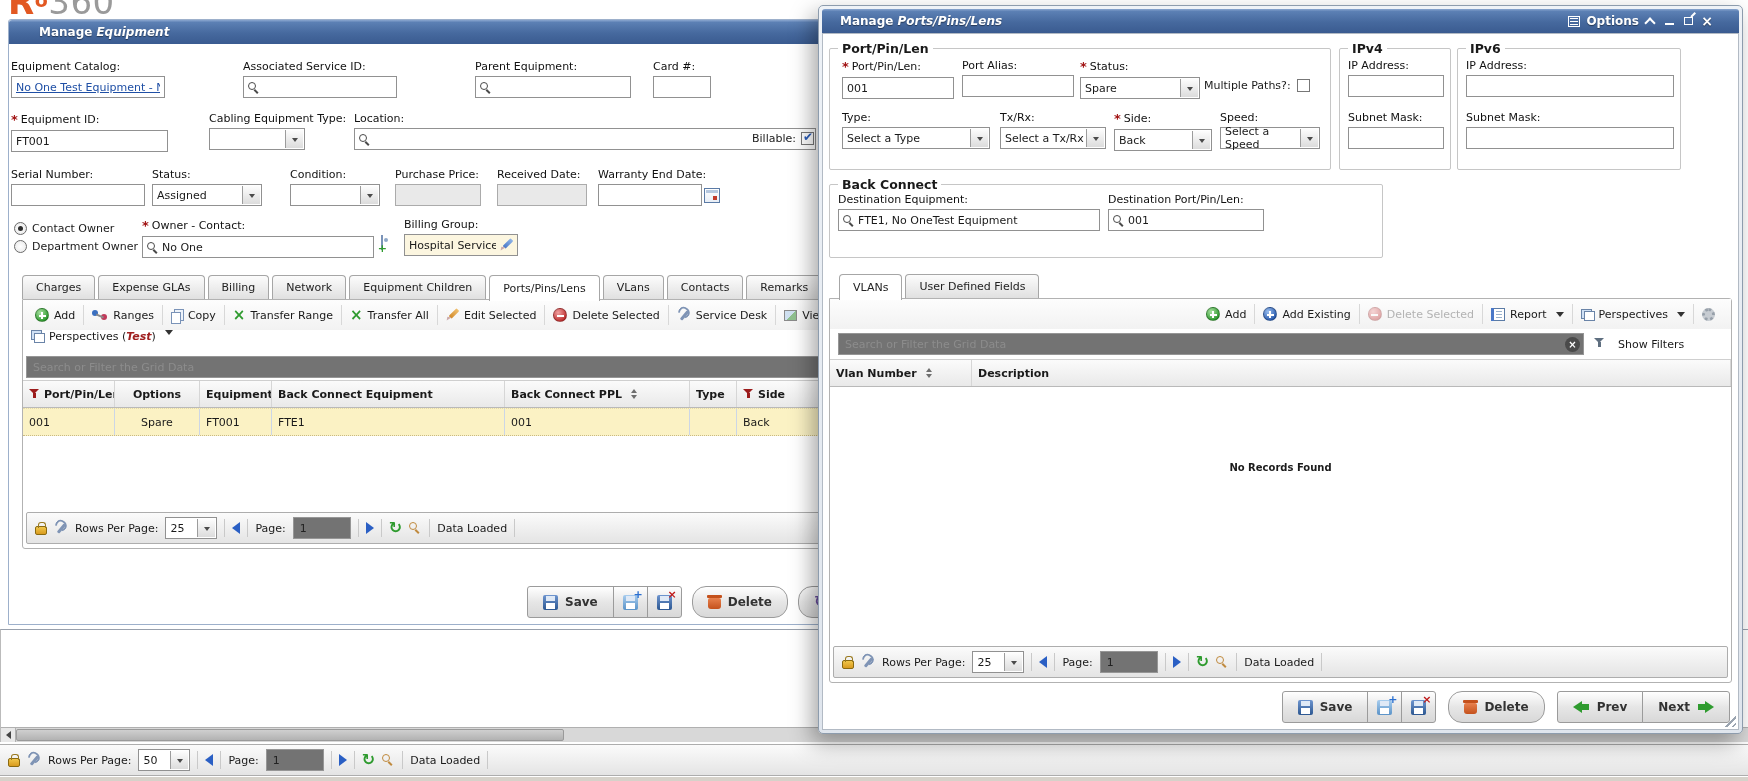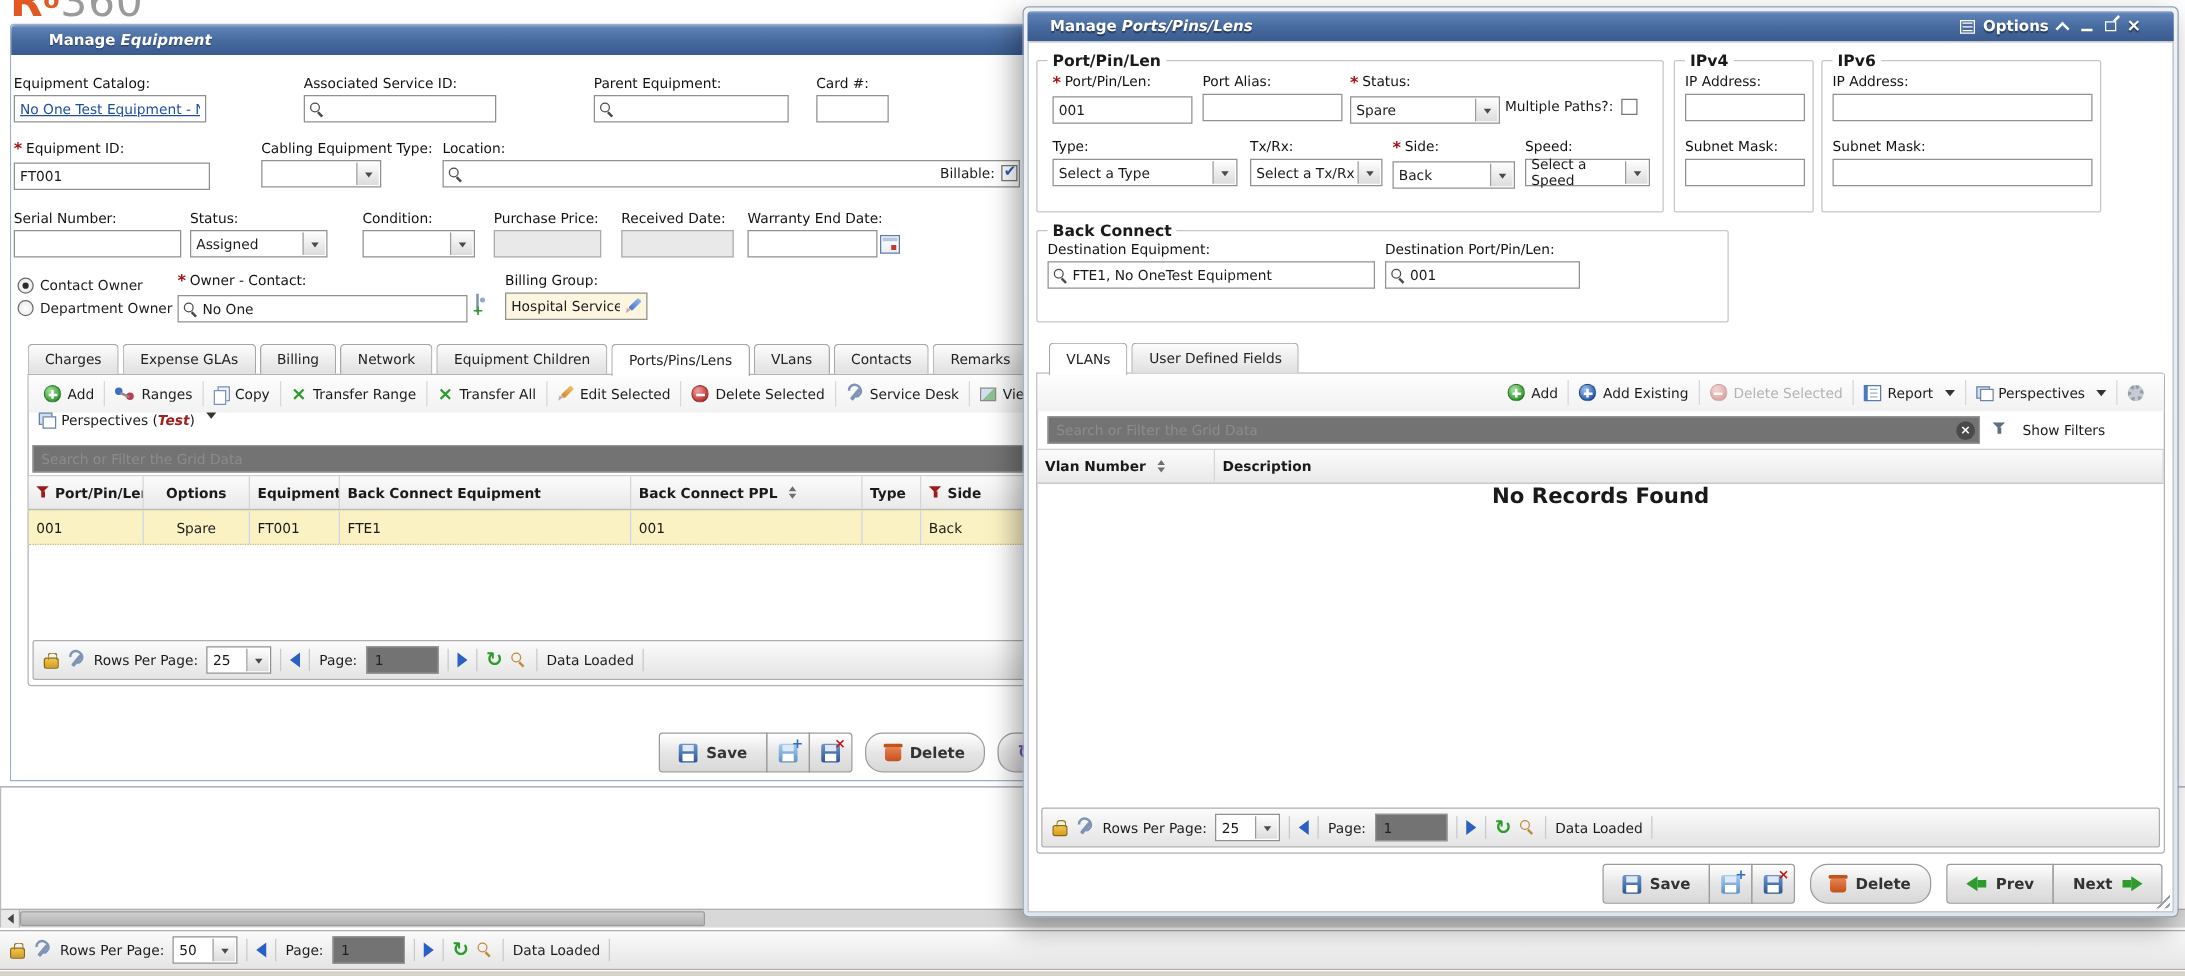--- a/index.html
+++ b/index.html
@@ -155,21 +155,21 @@
   .opt::before{content:"";position:absolute;left:1px;right:1px;top:1px;height:1.5px;background:#fff;box-shadow:0 3px 0 #fff,0 6px 0 #fff}
   .wc{color:#fff;display:flex;align-items:center;justify-content:center;width:16px;height:16px;font-weight:bold}
   .wc-up{width:8px;height:8px;border-left:2px solid #fff;border-top:2px solid #fff;transform:rotate(45deg);margin-top:4px}
   .wc-min{width:9px;height:2.5px;background:#fff;margin-top:6px}
   .wc-pop{width:9px;height:8px;border:1.5px solid #fff;position:relative}
   .wc-pop::after{content:"";position:absolute;right:-4px;top:-4px;width:6px;height:1.5px;background:#fff;transform:rotate(-45deg)}
   .wc-x{font-size:14px}
   .dlgcontent{position:relative;background:#fff;border:1px solid #b2bac4;height:calc(100% - 24px)}
   .fset{position:absolute;border:1px solid #c6c6c6;border-radius:2px}
   .legend{position:absolute;top:-8px;left:8px;background:#fff;padding:0 4px;font-weight:bold;font-size:12.5px;white-space:nowrap}
-  .norec{text-align:center;font-weight:bold;font-size:17px}
+  .norec{margin-top:75px;text-align:center;font-weight:bold;font-size:10px}
   .srow{display:flex;align-items:center;height:30px;padding:0 8px;gap:10px}
   .sinwrap{position:relative;width:746px;height:22px;flex:none}
   .sinwrap input{width:100%}
   .xcirc{position:absolute;right:4px;top:3.5px;width:15px;height:15px;border-radius:50%;background:#4a4a4a;color:#fff;display:flex;align-items:center;justify-content:center;font-size:10px;font-weight:bold}
   .xcirc::before{content:"\00d7"}
   .dlgfooter{position:absolute;right:8px;bottom:6px;display:flex;gap:12px;align-items:center}
   .grip{position:absolute;right:2px;bottom:2px;width:14px;height:14px;background:repeating-linear-gradient(135deg,transparent 0 3px,#9aa4b0 3px 4.5px);clip-path:polygon(100% 0,100% 100%,0 100%)}
   .graystrip{position:absolute;left:0;top:777px;width:1748px;height:4px;background:#d6d2ca}
 </style>
 </head>

